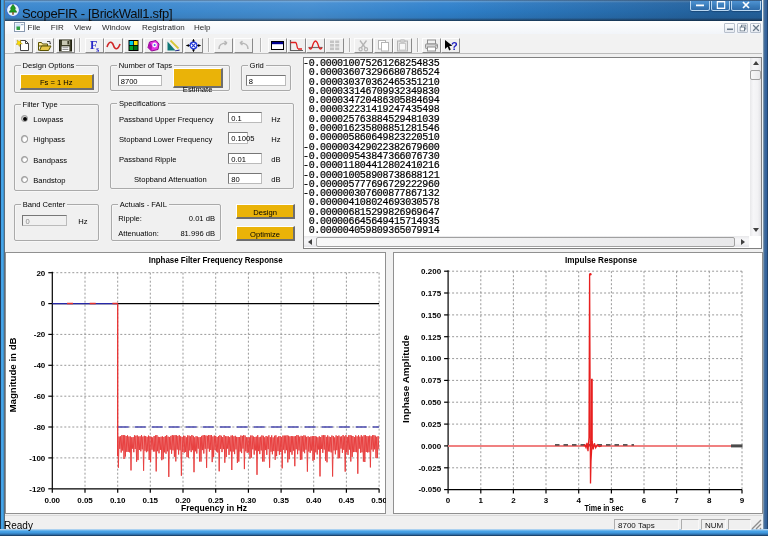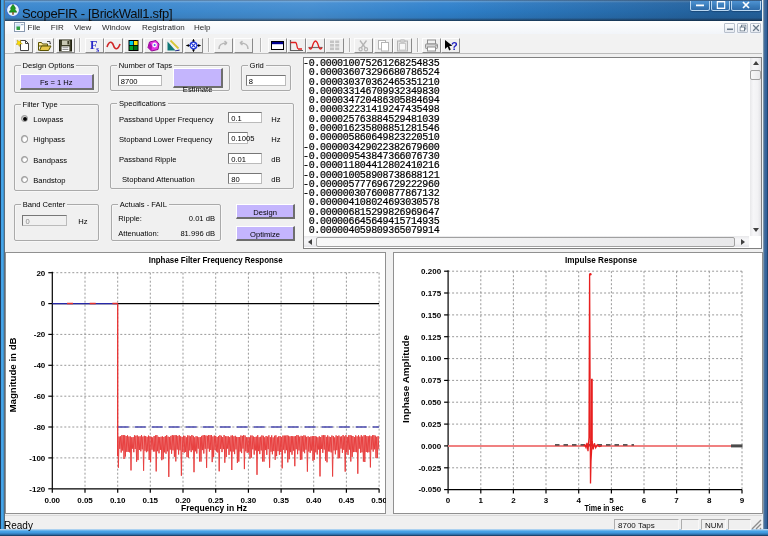--- a/index.html
+++ b/index.html
@@ -34,21 +34,21 @@
 
 #toolbar { position:absolute; left:5px; top:34px; width:757px; height:20px; background:#f2f2f2; border-bottom:1px solid #bcbcbc; }
 .tbtn { position:absolute; top:3.5px; width:19px; height:15.5px; background:#f0f0f0;
   border-style:solid; border-width:1px 1px 1px 1px; border-color:#fdfdfd #8a8a8a #8a8a8a #fdfdfd; }
 .tbtn svg { position:absolute; left:1px; top:0.5px; }
 
 
 #dlg { position:absolute; left:5px; top:54px; width:757px; height:198px; background:#f0f0f0; color:#000; }
 .grp { position:absolute; border:1px solid #aaa; border-radius:2px; box-shadow:0.5px 0.5px 0 #fdfdfd, inset 0.5px 0.5px 0 #fdfdfd; }
 .grp > b { position:absolute; top:-5px; left:6px; background:#f0f0f0; padding:0 2px; font-weight:normal; font-size:7.6px; }
-.btn { position:absolute; background:#c4b5fd; border-style:solid; border-width:1px 2px 2px 1px; border-color:#fff #6e6e6e #6e6e6e #fff;
+.btn { position:absolute; background:#eab308; border-style:solid; border-width:1px 2px 2px 1px; border-color:#fff #6e6e6e #6e6e6e #fff;
   text-align:center; font-size:7.6px; }
 .tb { position:absolute; background:#fff; border:1px solid #777; border-bottom-color:#bbb; border-right-color:#bbb; font-size:7.6px; padding:1px 0 0 2px; }
 .lbl { position:absolute; font-size:7.6px; white-space:nowrap; }
 .radio { position:absolute; width:7.5px; height:7.5px; border-radius:50%; background:#fff; border:1px solid #8a8a8a; box-shadow:inset 0.5px 0.5px 1px rgba(0,0,0,0.35); }
 .radio.sel::after { content:""; position:absolute; left:1.7px; top:1.7px; width:4px; height:4px; border-radius:50%; background:#000; }
 
 
 #listbox { position:absolute; left:302.5px; top:56.5px; width:459.5px; height:192.5px; background:#fff; border:1px solid #808080; }
 #listtext { position:absolute; left:-0.5px; top:1.5px; font-family:"Liberation Mono", monospace; font-size:10px; letter-spacing:-0.32px; line-height:9.3px; color:#000; -webkit-text-stroke:0.2px #000; }
 .sb { position:absolute; background:#f0f0f0; }
@@ -316,21 +316,21 @@
     </div>
   <div class="lbl" style="left:119px;top:114.5px">Passband Upper Frequency</div>
   <div class="tb" style="left:228.2px;top:112px;width:34.2px;height:11.4px">0.1</div>
   <div class="lbl" style="left:271.3px;top:114.5px">Hz</div>
   <div class="lbl" style="left:119px;top:134.8px">Stopband Lower Frequency</div>
   <div class="tb" style="left:228.2px;top:132.3px;width:20px;height:11.4px">0.1005</div>
   <div class="lbl" style="left:271.3px;top:134.8px">Hz</div>
   <div class="lbl" style="left:119px;top:155.1px">Passband Ripple</div>
   <div class="tb" style="left:228.2px;top:152.6px;width:34.2px;height:11.4px">0.01</div>
   <div class="lbl" style="left:271.3px;top:155.1px">dB</div>
-  <div class="lbl" style="left:122px;top:175.4px">Stopband Attenuation</div>
+  <div class="lbl" style="left:134px;top:175.4px">Stopband Attenuation</div>
   <div class="tb" style="left:228.2px;top:172.9px;width:34.2px;height:11.4px">80</div>
   <div class="lbl" style="left:271.3px;top:175.4px">dB</div>
 
   <div class="grp" style="left:13.7px;top:204px;width:85.6px;height:36.5px">
       <b>Band Center</b>
     </div>
   <div class="tb" style="left:22.4px;top:215.1px;width:44.5px;height:11.4px;background:#f0f0f0;color:#8a8a8a">0</div>
   <div class="lbl" style="left:78.3px;top:216.8px">Hz</div>
 
   <div class="grp" style="left:110.7px;top:204px;width:110.2px;height:36.5px">

